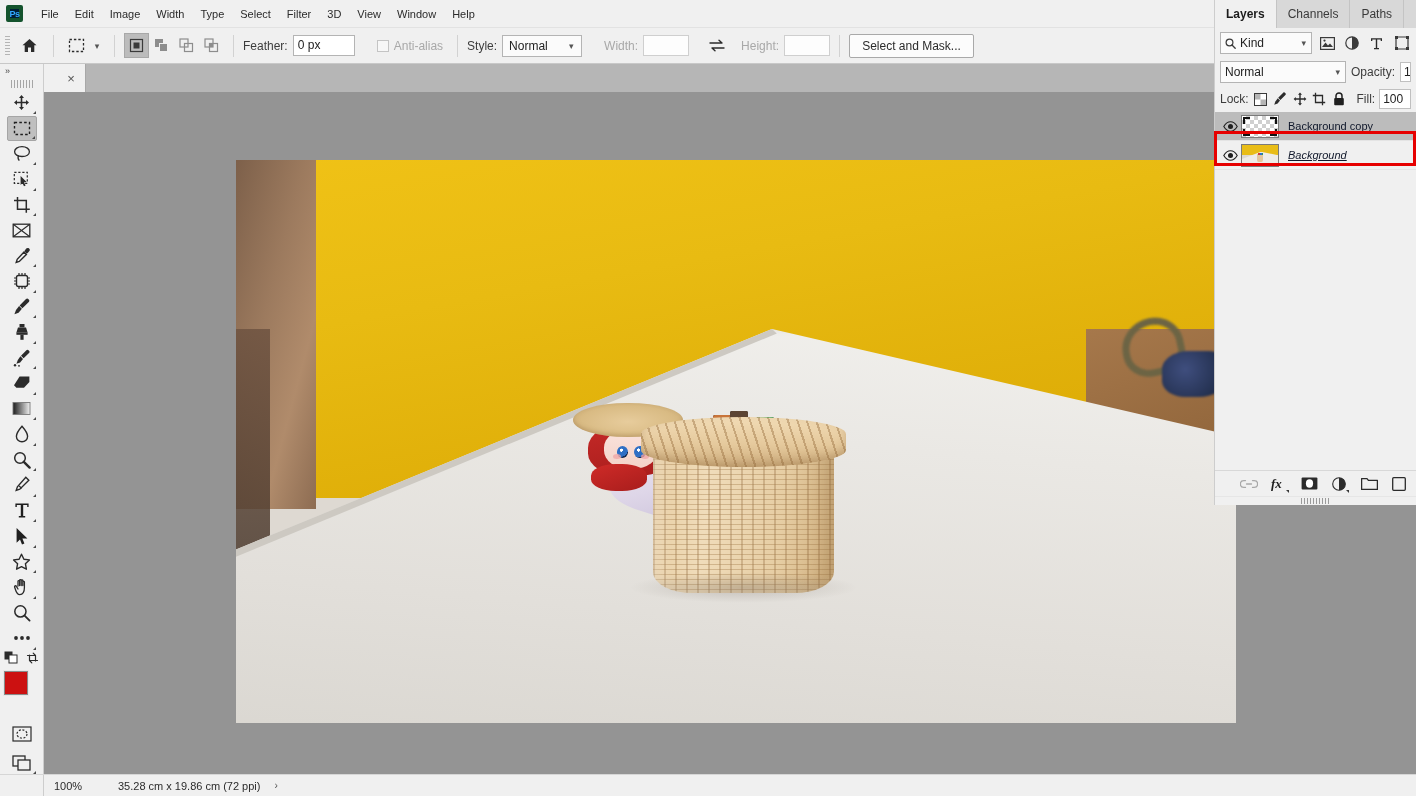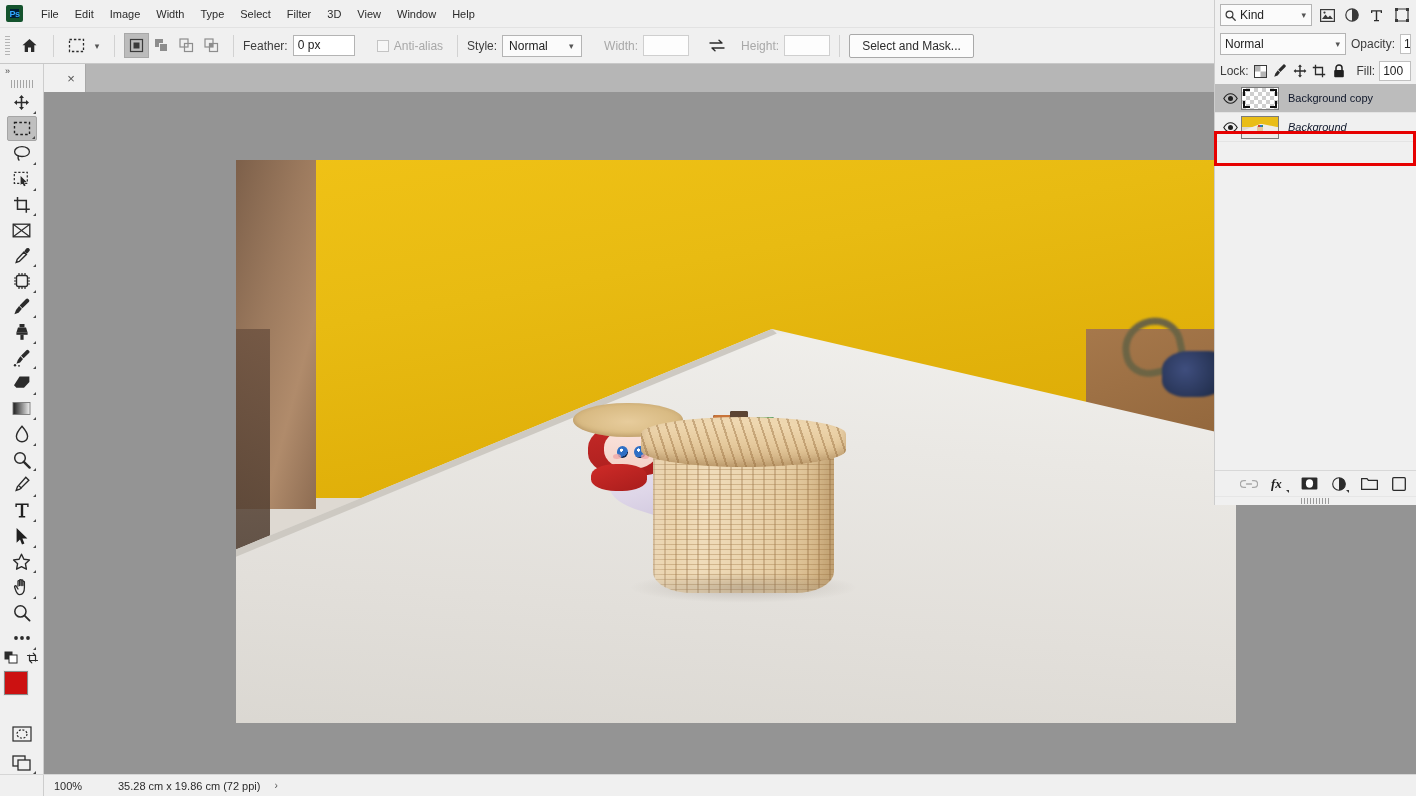--- a/index.html
+++ b/index.html
@@ -750,20 +750,25 @@
       <div id="basket">
         <div class="bk-body"></div>
         <div class="bk-hole"></div>
         <div class="bk-rim"></div>
         <div class="bk-shadow"></div>
       </div>
     </div>
   </div>
 
   <div id="layers-panel">
+    <div id="lp-tabs">
+      <div class="lp-tab active">Layers</div>
+      <div class="lp-tab">Channels</div>
+      <div class="lp-tab">Paths</div>
+    </div>
 
     <div id="lp-filter">
       <div id="kind-select">
         <span style="margin-right:4px;display:inline-flex;">
           <svg width="11" height="11" viewBox="0 0 11 11">
               <circle cx="4.5" cy="4.5" r="3.4" fill="none" stroke="#3a3a3a" stroke-width="1.2"></circle>
               <path d="M7 7 L10.2 10.2" stroke="#3a3a3a" stroke-width="1.3" stroke-linecap="round"></path>
             </svg>
         </span>
         <span>Kind</span>

